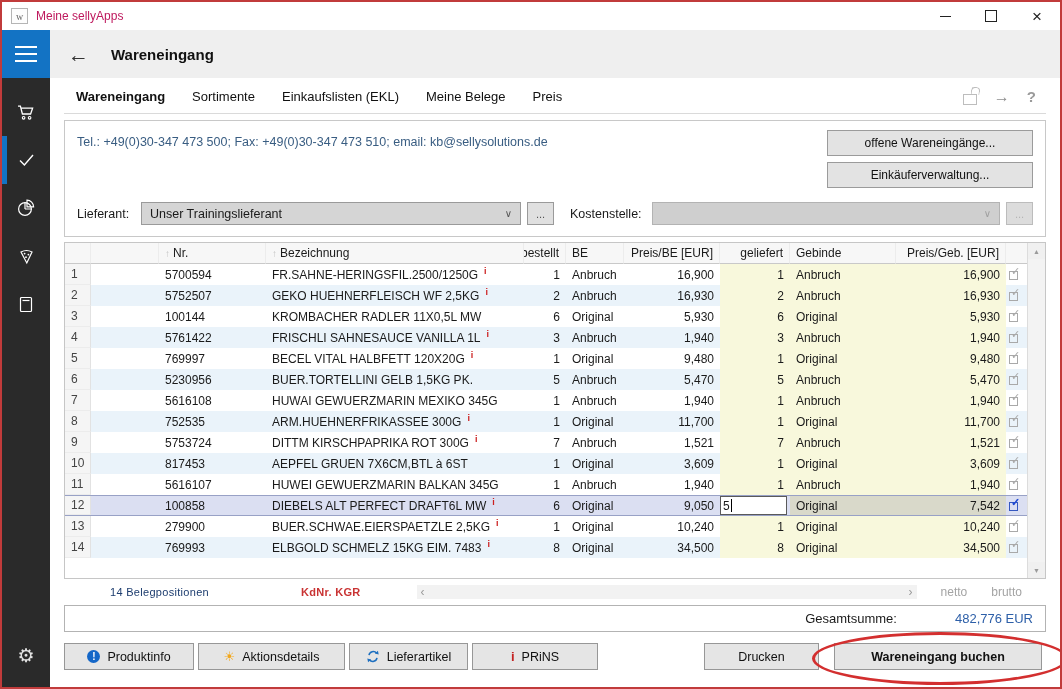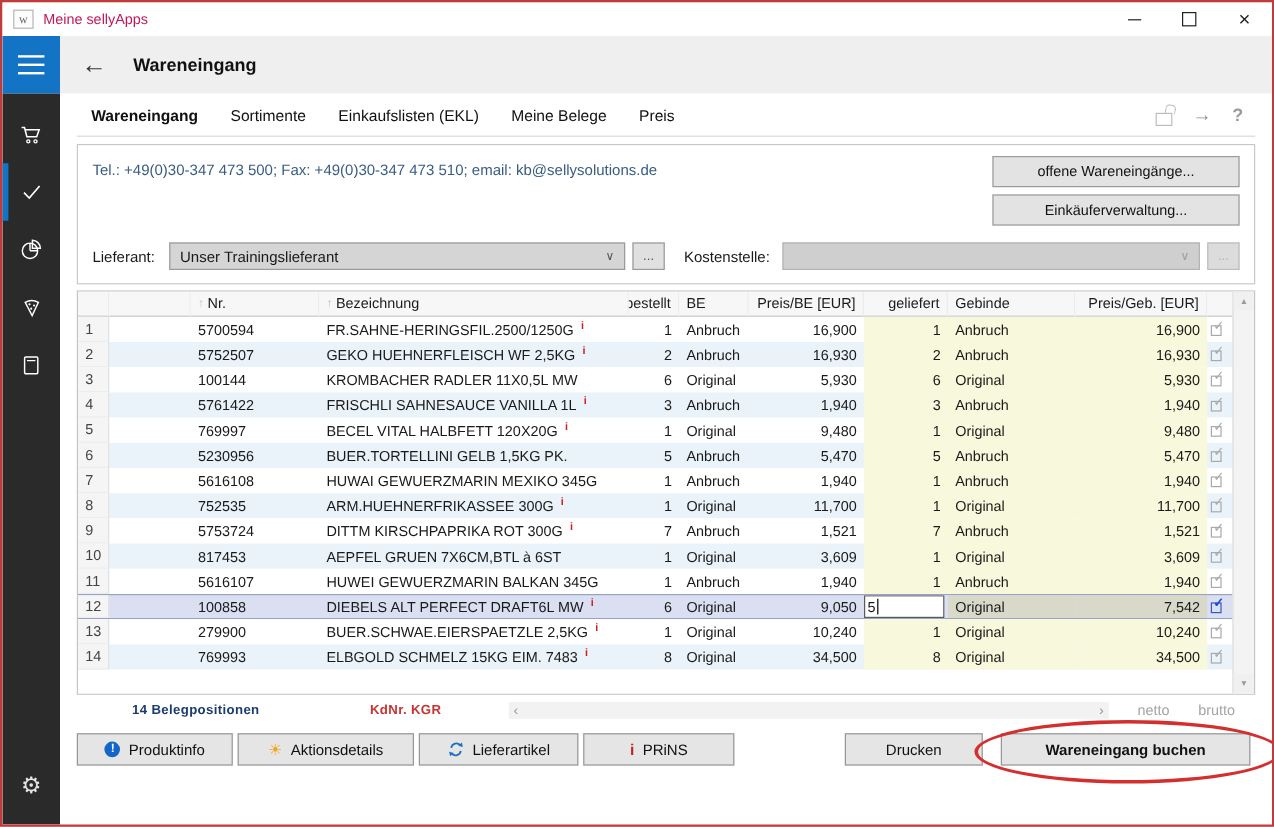--- a/index.html
+++ b/index.html
@@ -93,37 +93,37 @@
   .chk::after{content:"\2713";position:absolute;left:3px;top:-3px;font-size:11px;color:#a9a9a9;}
   .chk.checked::before{border-color:#3558c0;}
   .chk.checked::after{color:#1f49d2;font-weight:bold;}
   .gfill{height:20px;background:#fff;}
   .vscroll{position:absolute;top:0;right:0;bottom:0;width:17px;border-left:1px solid #dcdcdc;background:#f3f3f3;
     display:flex;flex-direction:column;align-items:center;}
   .varr{height:16px;display:flex;align-items:center;justify-content:center;font-size:7px;color:#9a9a9a;background:#f0f0f0;width:100%;}
   .vtrack{flex:1;width:100%;}
   
   .statusrow{height:17px;margin-top:4px;display:flex;align-items:center;}
-  .pos-count{margin-left:46px;font-size:11px;font-weight:bold;color:#1c3c6e;letter-spacing:.3px;}
+  .pos-count{margin-left:46px;font-size:11px;font-weight:normal;color:#1c3c6e;letter-spacing:.3px;}
   .kdnr{margin-left:92px;font-size:11px;font-weight:bold;color:#c93333;letter-spacing:.3px;}
   .hscroll{margin-left:56px;width:500px;height:14px;background:#f2f2f2;display:flex;align-items:center;
     justify-content:space-between;padding:0 4px;box-sizing:border-box;color:#9a9a9a;font-size:12px;}
   .htrack{flex:1;}
   .nb{color:#a4a4a4;font-size:12px;margin-left:24px;cursor:pointer;}
   
   .sumbox{margin-top:5px;height:27px;border:1px solid #b3b3b3;display:flex;align-items:center;justify-content:flex-end;
     padding-right:12px;font-size:13px;box-sizing:border-box;}
   .sumlabel{color:#1a1a1a;}
   .sumvalue{color:#2d5fa8;margin-left:58px;}
   .actionsrow{margin-top:11px;display:flex;align-items:center;padding-right:4px;}
   .act{height:27px;background:#e5e5e5;border:1px solid #979797;font-family:inherit;font-size:12.5px;color:#111;
     display:flex;align-items:center;justify-content:center;gap:7px;cursor:pointer;box-sizing:border-box;}
   .b-prod{width:130px;margin-right:4px;}
   .b-akt{width:147px;margin-right:4px;}
-  .b-lief{width:133px;margin-right:4px;}
+  .b-lief{width:119px;margin-right:4px;}
   .b-prins{width:126px;}
   .aspacer{flex:1;}
   .b-druck{width:115px;margin-right:15px;}
   .buchenwrap{position:relative;}
   .b-buchen{width:208px;font-weight:bold;}
   .ellipse{position:absolute;left:-22px;top:-11px;width:250px;height:47px;border:3px solid #d32f2f;border-radius:50%;pointer-events:none;}
   .ico-circle{width:13px;height:13px;border-radius:50%;background:#1467c8;color:#fff;font-weight:bold;font-size:10px;
     display:flex;align-items:center;justify-content:center;line-height:1;}
   .ico-sun{color:#f2a71b;font-size:13px;line-height:1;}
   .ico-redi{color:#c42222;font-weight:bold;font-size:13px;line-height:1;}
@@ -538,20 +538,24 @@
         <span class="kdnr">KdNr. KGR</span>
         <div class="hscroll">
           <span class="harr">‹</span>
           <span class="htrack"></span>
           <span class="harr">›</span>
         </div>
         <span class="nb">netto</span>
         <span class="nb">brutto</span>
       </div>
 
+      <div class="sumbox">
+        <span class="sumlabel">Gesamtsumme:</span>
+        <span class="sumvalue">482,776 EUR</span>
+      </div>
 
       <div class="actionsrow">
         <button class="act b-prod">
           <span class="ico-circle">!</span>
           <span>Produktinfo</span>
         </button>
         <button class="act b-akt">
           <span class="ico-sun">☀</span>
           <span>Aktionsdetails</span>
         </button>

